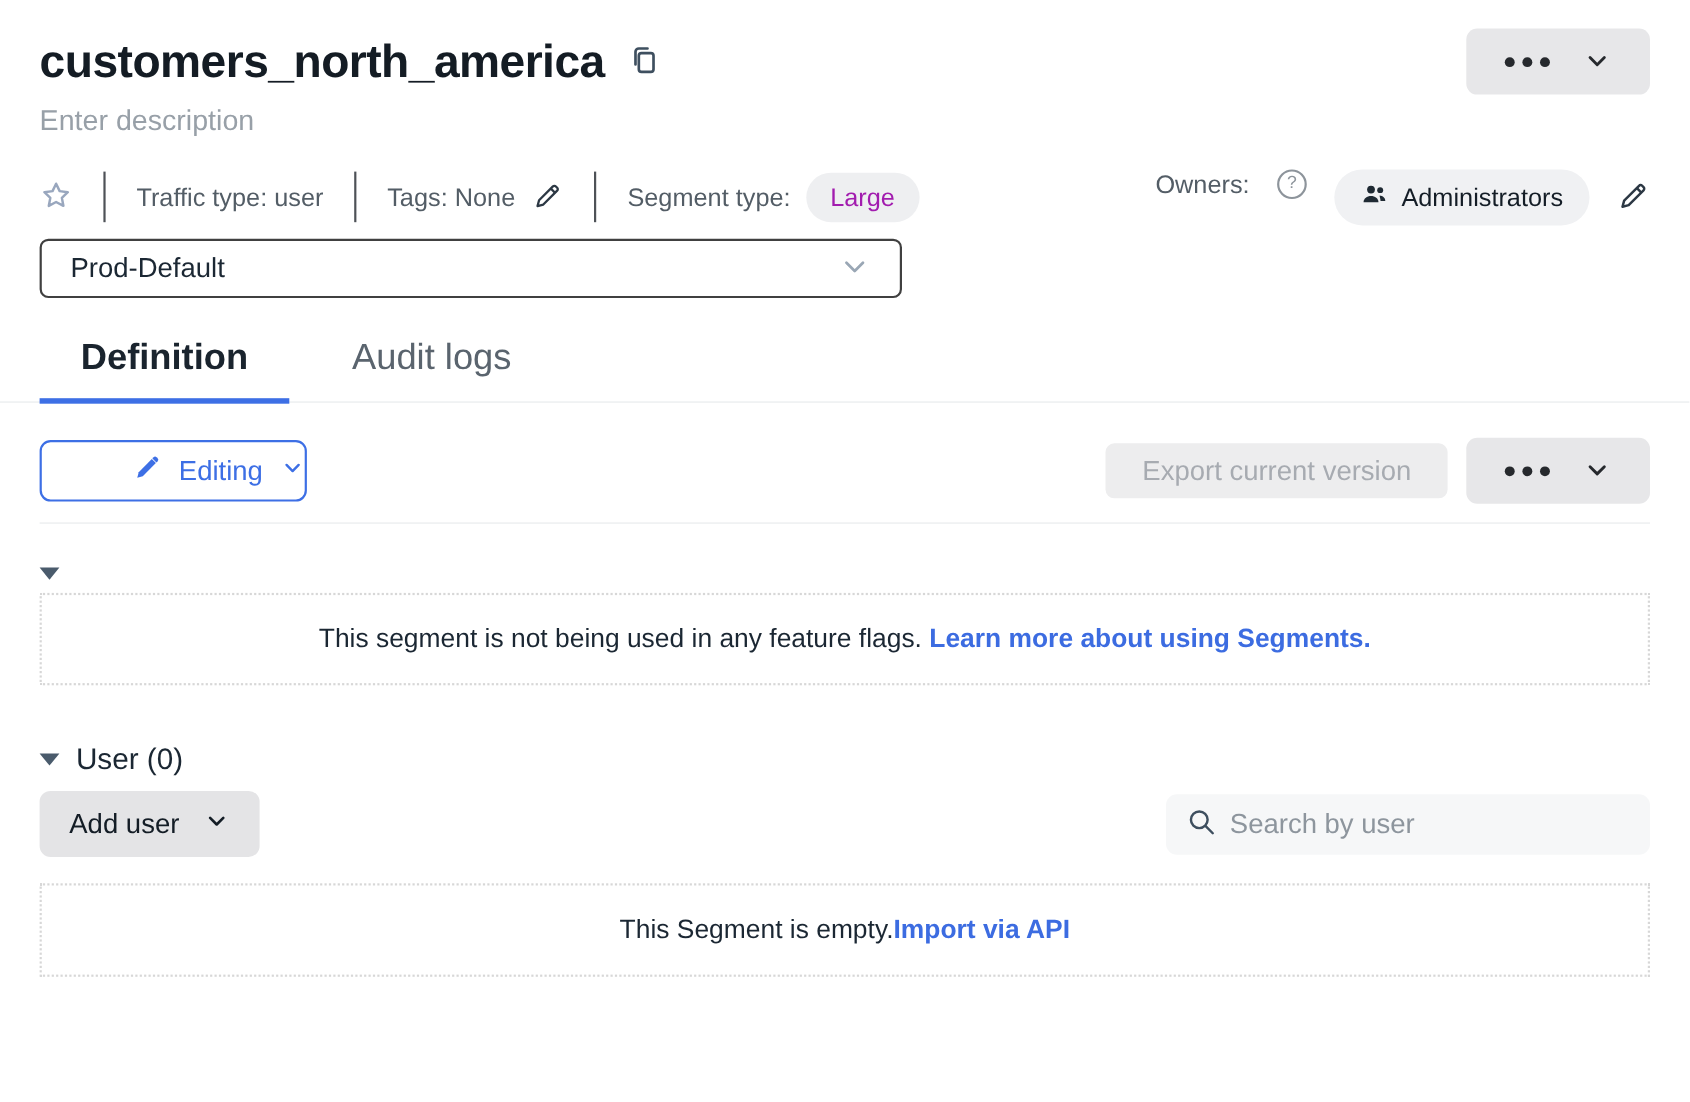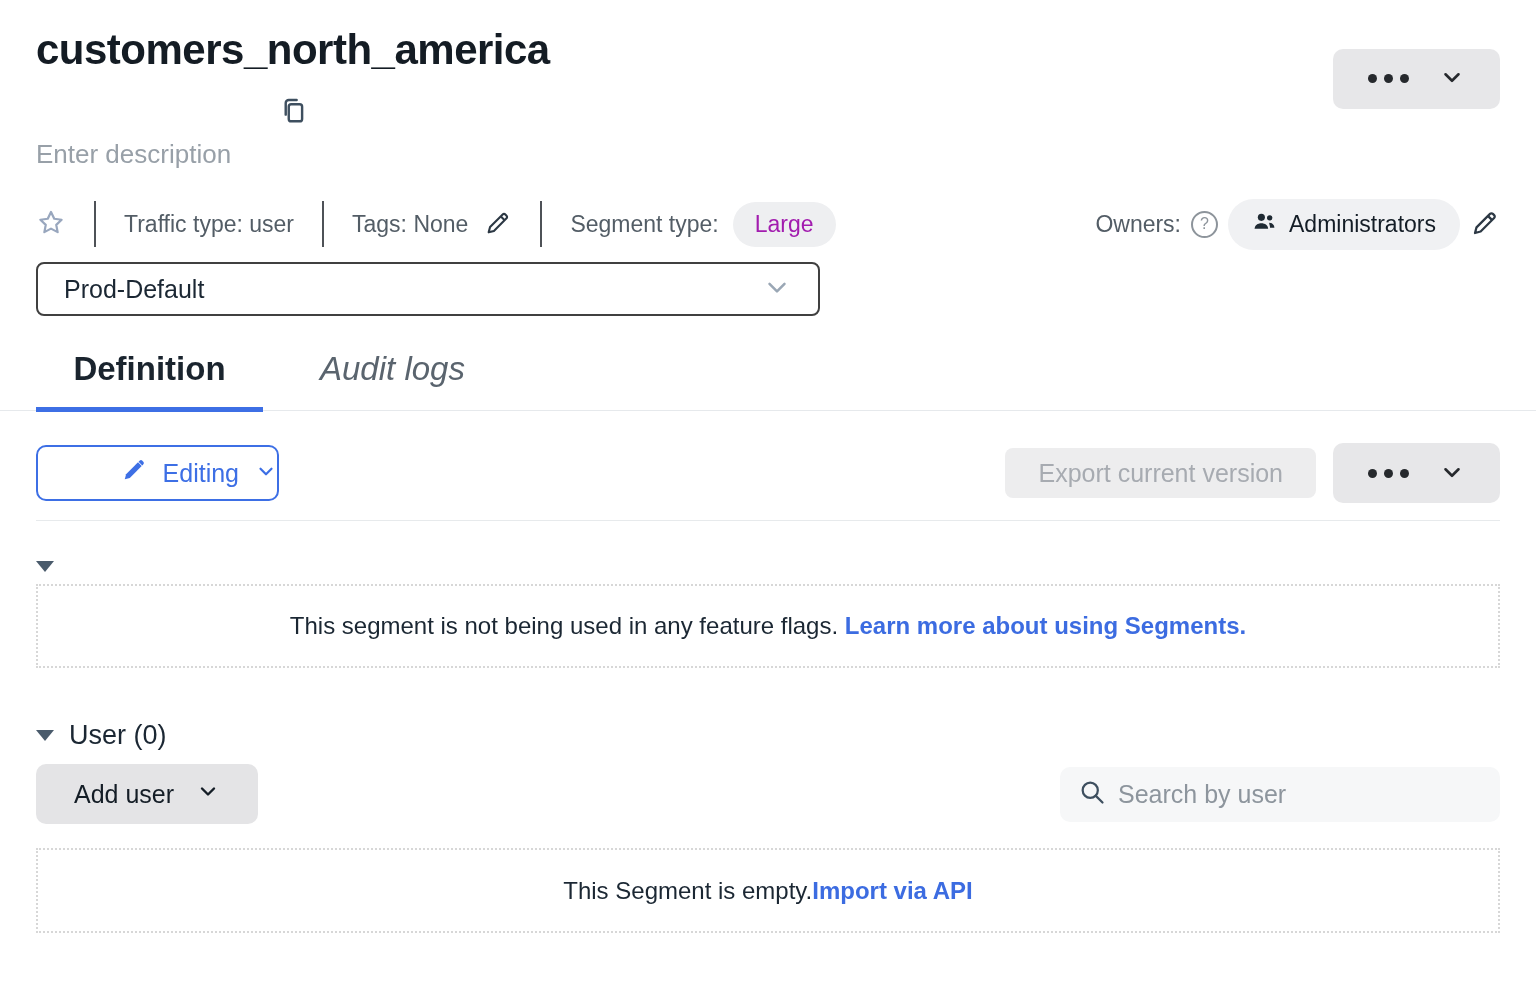--- a/index.html
+++ b/index.html
@@ -2,56 +2,56 @@
 <html><head>
 <meta charset="utf-8">
 <style>
   * { margin: 0; padding: 0; box-sizing: border-box; }
   html, body { width: 1536px; height: 1002px; background: #ffffff; overflow: hidden; }
   body { font-family: "Liberation Sans", sans-serif; color: #1b2733; position: relative; }
   .page { padding: 0 36px; position: relative; height: 100%; }
 
   
   .title-row { margin-top: 26px; display: flex; align-items: center; justify-content: space-between; }
-  .title-left { display: flex; align-items: center; gap: 20px; flex-direction: column; }
+  .title-left { display: flex; align-items: center; gap: 20px; }
   h1.title { font-size: 42px; font-weight: 700; color: #141c24; letter-spacing: -0.5px; }
   .copy-btn { background: none; border: none; cursor: pointer; display: flex; align-items: center; }
 
   .gray-split-btn { width: 167px; height: 60px; background: #e7e7e9; border: none; border-radius: 10px;
     display: flex; align-items: center; justify-content: center; gap: 30px; cursor: pointer; }
   .dots { display: flex; gap: 7px; align-items: center; }
   .dots i { width: 9px; height: 9px; border-radius: 50%; background: #26292d; display: block; }
 
   .desc { margin-top: 8px; font-size: 26px; color: #98a0a8; cursor: text; }
 
   .meta-row { margin-top: 30px; display: flex; align-items: center; height: 48px; }
   .meta-label { font-size: 23px; color: #535d66; white-space: nowrap; }
   .v-div { width: 2px; height: 46px; background: #4e5257; margin: 0 28px; }
   .icon-btn { background: none; border: none; cursor: pointer; display: flex; align-items: center; }
   .pencil-gap { margin-left: 16px; }
   .pill { background: #eeeff1; border-radius: 24px; padding: 9px 22px; font-size: 23px; color: #a21caf;
     display: inline-flex; align-items: center; margin-left: 14px; }
-  .owners-group { margin-left: auto; display: flex; align-items: center; gap: 10px; }
+  .owners-group { margin-left: auto; display: flex; gap: 25px; }
   .help-circle { width: 27px; height: 27px; border: 2px solid #8d949b; border-radius: 50%;
     display: flex; align-items: center; justify-content: center; font-size: 16px; color: #8d949b; cursor: pointer; background: #fff; }
   .owners-chip { background: #f0f1f3; border-radius: 26px; padding: 10px 24px; display: flex; align-items: center; gap: 12px;
     font-size: 23px; color: #141d26; border: none; cursor: pointer; }
 
   
   .env-label { margin-top: 42px; font-size: 24px; font-weight: 700; color: #10191f; }
   .env-select { margin-top: 14px; width: 784px; height: 54px; border: 2px solid #404040; border-radius: 8px;
     display: flex; align-items: center; justify-content: space-between; padding: 14px 26px; cursor: pointer; background: #fff; }
   .env-select .val { font-size: 25px; color: #1b2733; }
 
   
   .tabs-wrap { margin: 34px -36px 0 -36px; padding: 0 36px; border-bottom: 1px solid #e6e9ec; display: flex; }
   .tab { padding-bottom: 22px; font-size: 33px; cursor: pointer; position: relative; background: none; border: none; }
   .tab.active { width: 227px; text-align: center; font-weight: 700; color: #1a242e; }
   .tab.active .underline { position: absolute; left: 0; right: 0; bottom: -2px; height: 5px; background: #3d6fe5; }
-  .tab.inactive { margin-left: 57px; color: #5a646e; font-weight: 400; font-style: italic; }
+  .tab.inactive { margin-left: 57px; color: #5a646e; font-weight: 400; }
 
   
   .toolbar { margin-top: 32px; display: flex; align-items: center; justify-content: space-between; }
   .editing-btn { height: 56px; width: 243px; border: 2px solid #3d6fe5; border-radius: 10px; background: #fff;
     display: flex; align-items: center; justify-content: flex-end; gap: 16px; cursor: pointer; }
   .editing-btn span { font-size: 25px; color: #3d6fe5; }
   .toolbar-right { display: flex; align-items: center; gap: 17px; }
   .export-btn { height: 50px; padding: 0 33px; background: #ededee; border: none; border-radius: 8px;
     font-size: 25px; color: #a7abb1; font-weight: 500; cursor: default; }
 
@@ -64,21 +64,21 @@
   .section-head .stitle { font-size: 27px; color: #1b2733; }
   .sec1 { margin-top: 40px; }
   .sec2 { margin-top: 52px; }
 
   .dotted-box { margin-top: 12px; border: 2px dotted #d7d7d7; height: 84px;
     display: flex; align-items: center; justify-content: center; font-size: 24px; color: #1b2733; }
   .dotted-box .link { color: #3c6ce1; font-weight: 700; text-decoration: none; cursor: pointer; }
   .space { white-space: pre; }
 
   .user-controls { margin-top: 13px; display: flex; align-items: center; justify-content: space-between; }
-  .add-user-btn { width: 222px; height: 60px; background: #e4e4e6; border: none; border-radius: 10px;
+  .add-user-btn { width: 200px; height: 60px; background: #e4e4e6; border: none; border-radius: 10px;
     display: flex; align-items: center; justify-content: center; gap: 22px; font-size: 25px; color: #141d26; cursor: pointer; }
   .search-box { width: 440px; height: 55px; background: #f6f7f8; border-radius: 10px; display: flex; align-items: center;
     padding: 0 18px; gap: 12px; }
   .search-box input { border: none; outline: none; background: transparent; font-size: 25px; color: #1b2733;
     width: 100%; font-family: "Liberation Sans", sans-serif; }
   .search-box input::placeholder { color: #8d959d; }
 
   .box2 { margin-top: 24px; height: 85px; }
 </style>
 </head>

